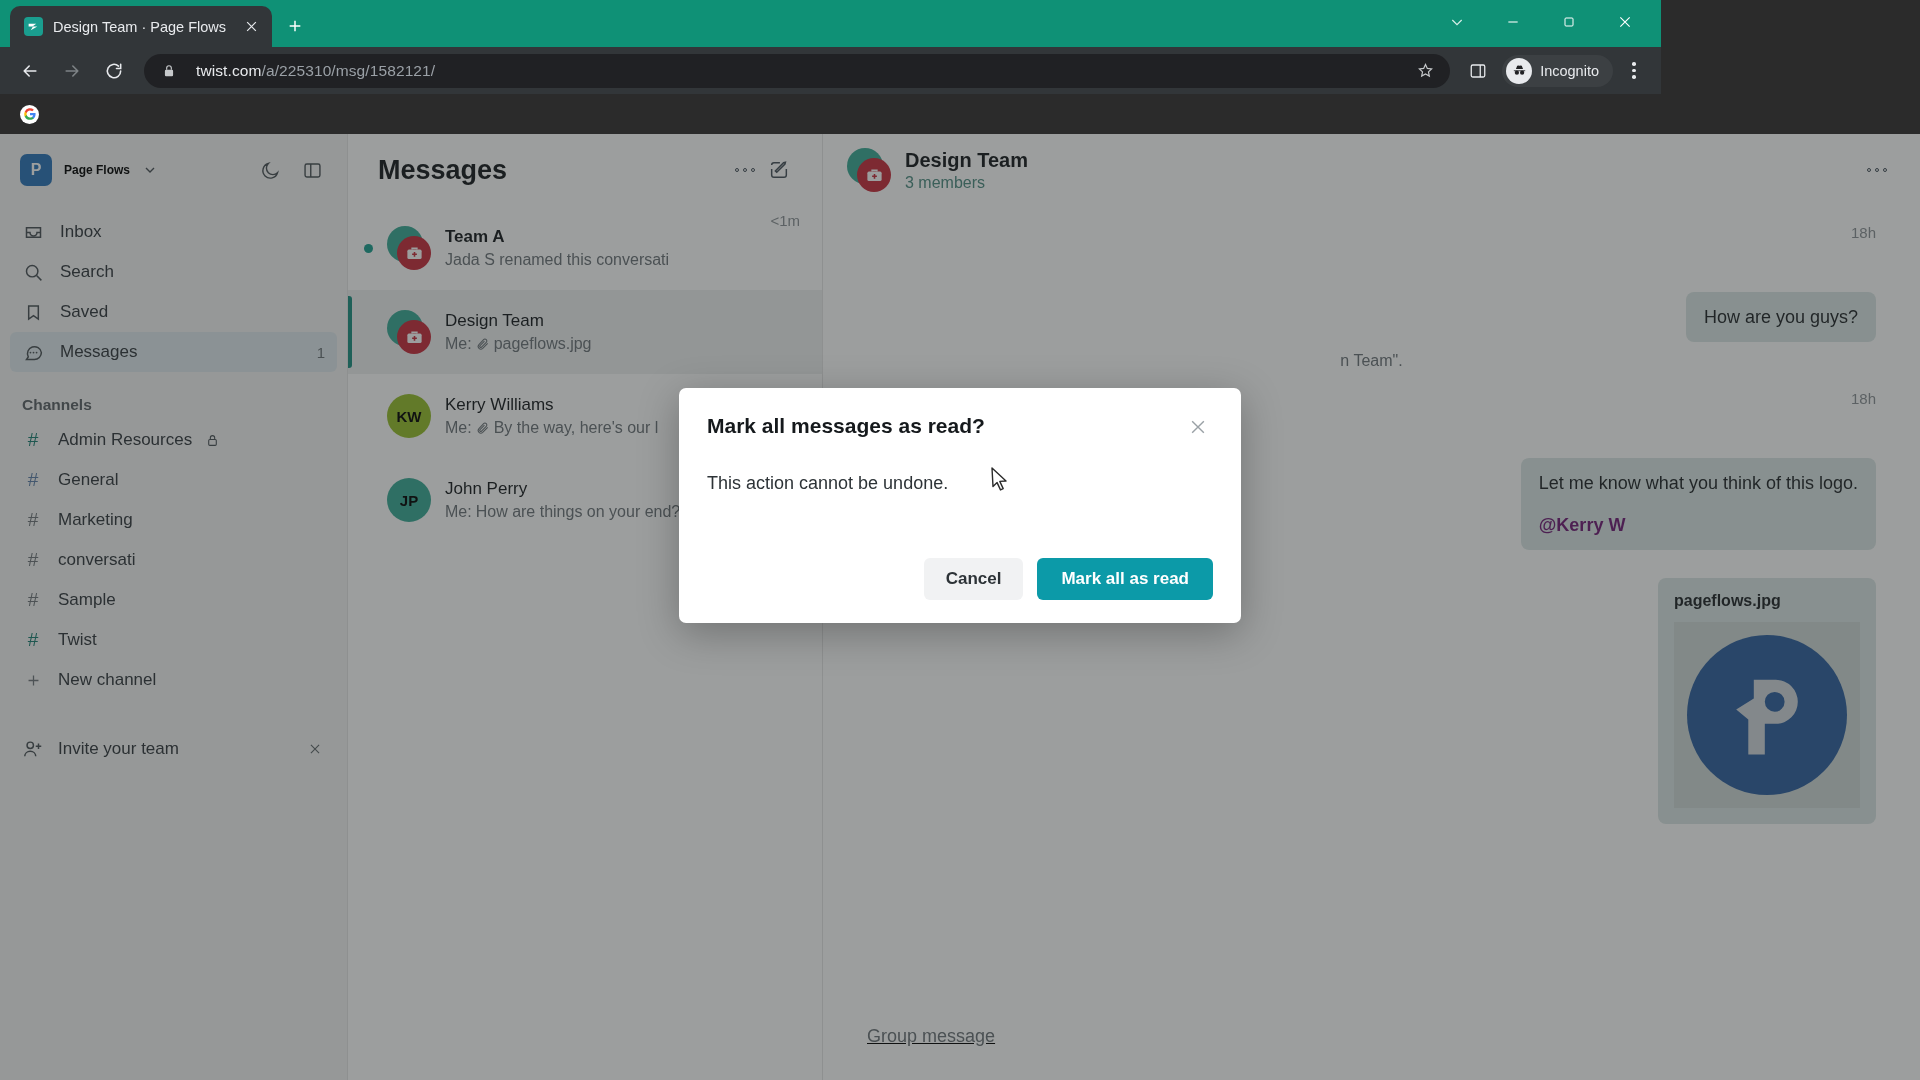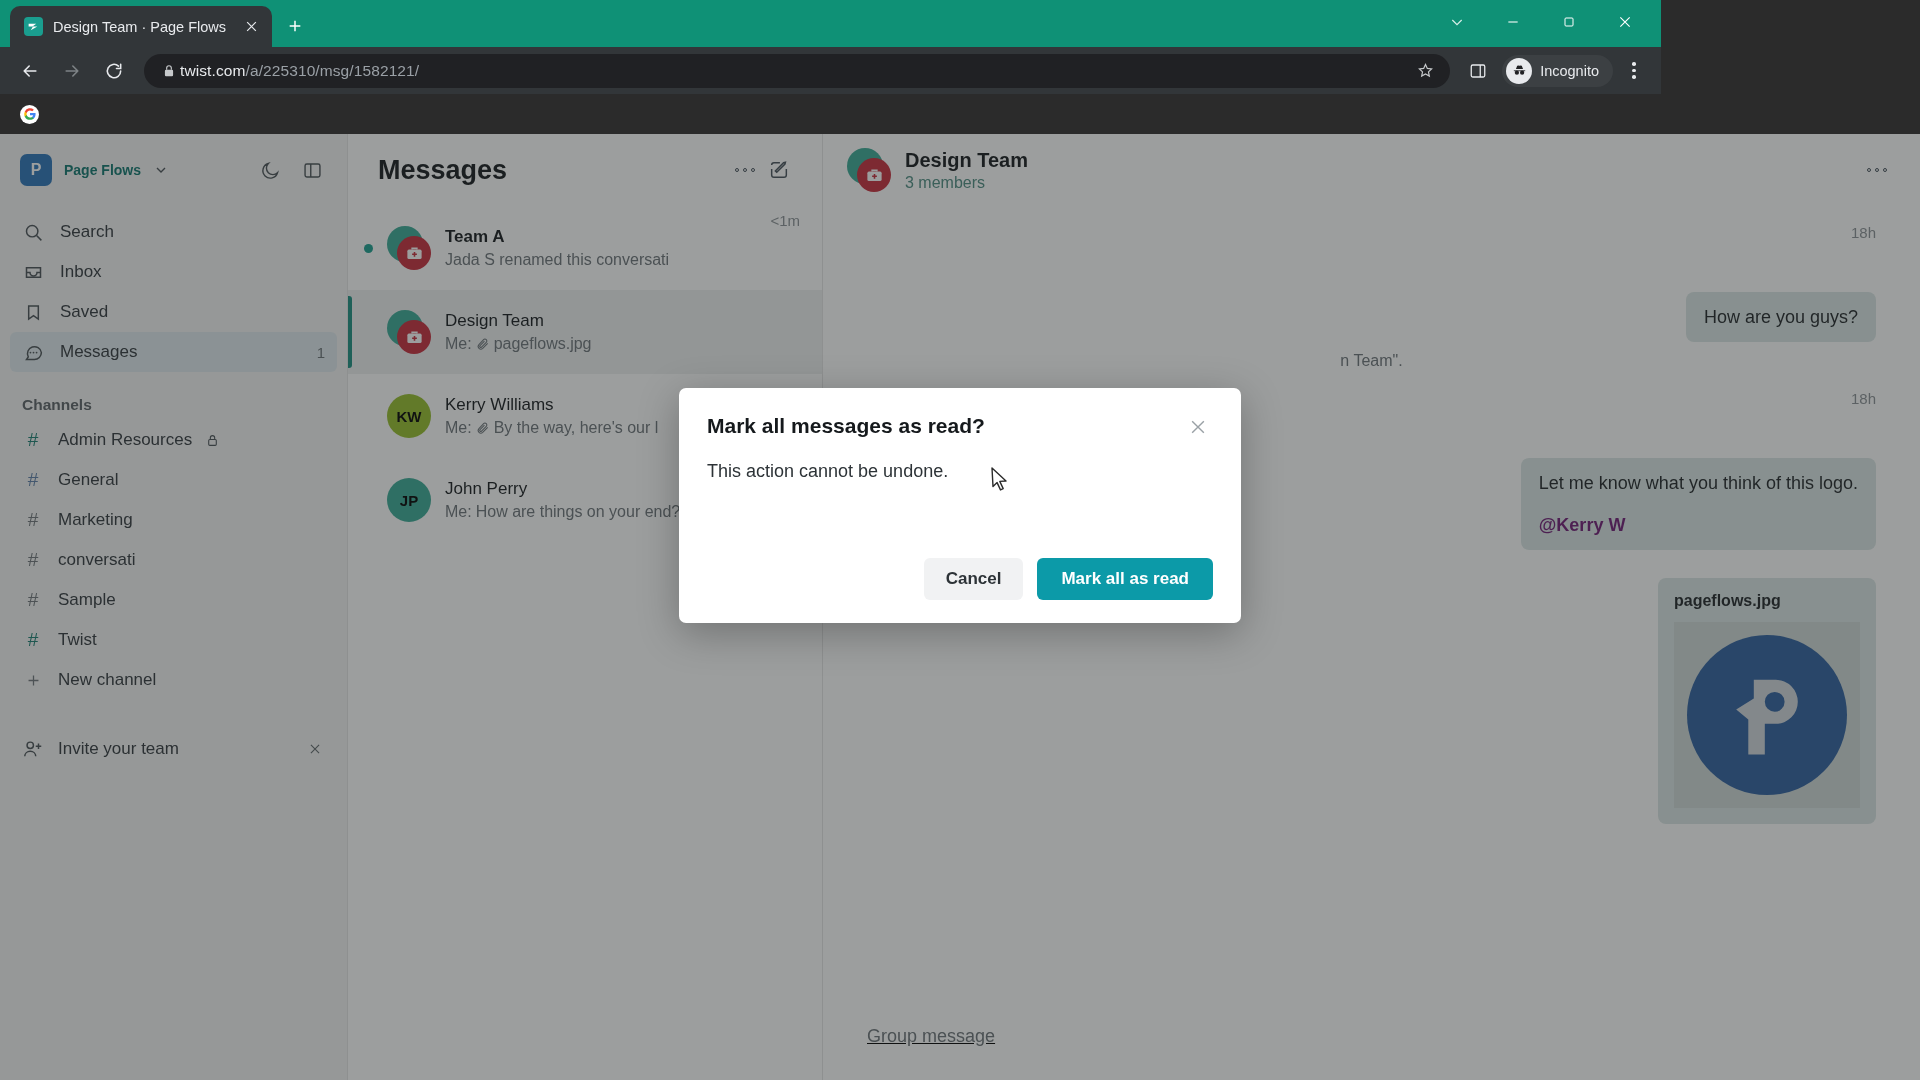--- a/index.html
+++ b/index.html
@@ -47,21 +47,21 @@
 
   .toolbar {
     height: 47px; background: #323639; display: flex; align-items: center;
     padding: 0 10px; gap: 2px;
   }
   .nav-btn { width: 40px; height: 40px; display: flex; align-items: center; justify-content: center; border-radius: 50%; }
   .nav-btn svg { width: 20px; height: 20px; }
   .omnibox {
     flex: 1; height: 34px; background: #202124; border-radius: 17px;
     display: flex; align-items: center; padding: 0 12px 0 18px; margin: 0 8px;
-    gap: 4px;
+    gap: 20px;
   }
   .lock-icon svg { width: 14px; height: 14px; display: block; }
   .url { font-size: 15.5px; color: #9aa0a6; flex: 1; white-space: nowrap; overflow: hidden; letter-spacing: 0.1px;}
   .url .host { color: #e8eaed; }
   .star-btn { width: 26px; height: 26px; display: flex; align-items: center; justify-content: center; }
   .star-btn svg { width: 17px; height: 17px; }
   .tb-icon { width: 36px; height: 36px; display: flex; align-items: center; justify-content: center; border-radius: 50%; }
   .tb-icon svg { width: 18px; height: 18px; }
   .incognito-pill {
     height: 32px; background: #3c4043; border-radius: 16px; display: flex;
@@ -95,21 +95,21 @@
     width: 348px; background: #f4f4f4; flex: 0 0 auto; display: flex;
     flex-direction: column; border-right: 1px solid #e6e6e6;
   }
   .ws-header {
     height: 72px; display: flex; align-items: center; padding: 0 20px; gap: 12px;
   }
   .ws-badge {
     width: 32px; height: 32px; border-radius: 7px; background: #2b74b8; color: #fff;
     font-weight: bold; font-size: 16px; display: flex; align-items: center; justify-content: center;
   }
-  .ws-name { font-size: 14px; font-weight: bold; color: #0f766e; }
+  .ws-name { font-size: 12px; font-weight: bold; color: #000000; }
   .ws-caret svg { width: 16px; height: 16px; display:block; }
   .ws-spacer { flex: 1; }
   .ws-ico { width: 30px; height: 30px; display: flex; align-items: center; justify-content: center; }
   .ws-ico svg { width: 21px; height: 21px; }
 
   .nav-list { padding: 6px 10px 0 10px; }
   .nav-item {
     height: 40px; display: flex; align-items: center; gap: 16px; padding: 0 12px;
     border-radius: 6px; color: #32383d; font-size: 17px;
   }
@@ -225,21 +225,21 @@
   }
   .modal {
     position: absolute; left: 679px; top: 254px; width: 562px; height: 235px;
     background: #fff; border-radius: 7px; box-shadow: 0 10px 40px rgba(0,0,0,0.28);
     z-index: 60; padding: 26px 28px 0 28px; display: flex; flex-direction: column;
   }
   .modal-title { font-size: 21px; font-weight: bold; color: #15191c; flex: 1; }
   .modal-head { display: flex; align-items: flex-start; }
   .modal-close { width: 30px; height: 30px; display: flex; align-items: center; justify-content: center; margin-top: -2px;}
   .modal-close svg { width: 20px; height: 20px; }
-  .modal-text { font-size: 18px; color: #2d3337; margin-top: 19px; }
+  .modal-text { font-size: 18px; color: #2d3337; margin-top: 31px; }
   .modal-actions { margin-top: auto; display: flex; justify-content: flex-end; gap: 14px; padding-bottom: 23px; }
   .btn { height: 42px; border-radius: 6px; font-size: 17px; font-weight: bold;
     display: flex; align-items: center; justify-content: center; padding: 0 22px; border: none; }
   .btn-cancel { background: #f1f2f3; color: #2d3337; }
   .btn-primary { background: #0c9aa8; color: #fff; padding: 0 24px; }
 
   .cursor { position: absolute; left: 990px; top: 333px; z-index: 70; }
   .cursor svg { width: 20px; height: 26px; display:block; }
 </style>
 </head>
@@ -381,34 +381,34 @@
                 <rect x="3.5" y="4.5" width="17" height="15" rx="2"></rect>
                 <path d="M10 4.5v15"></path>
               </svg>
           </div>
         </div>
 
         <div class="nav-list">
           <div class="nav-item">
             <span class="nav-ico">
               <svg viewBox="0 0 24 24" stroke="#4a5156" stroke-width="1.7" fill="none">
+                  <path d="M4 6.5h16v11H4z"></path>
+                  <path d="M4 12h4a4 4 0 0 0 8 0h4"></path>
+                </svg>
+            </span>
+            <span class="nav-label">Inbox</span>
+          </div>
+          <div class="nav-item">
+            <span class="nav-ico">
+              <svg viewBox="0 0 24 24" stroke="#4a5156" stroke-width="1.7" fill="none">
                   <circle cx="10.5" cy="10.5" r="6.5"></circle>
                   <path d="M15.5 15.5L21 21"></path>
                 </svg>
             </span>
             <span class="nav-label">Search</span>
-          </div>
-          <div class="nav-item">
-            <span class="nav-ico">
-              <svg viewBox="0 0 24 24" stroke="#4a5156" stroke-width="1.7" fill="none">
-                  <path d="M4 6.5h16v11H4z"></path>
-                  <path d="M4 12h4a4 4 0 0 0 8 0h4"></path>
-                </svg>
-            </span>
-            <span class="nav-label">Inbox</span>
           </div>
           <div class="nav-item">
             <span class="nav-ico">
               <svg viewBox="0 0 24 24" stroke="#4a5156" stroke-width="1.7" fill="none">
                   <path d="M6.5 4.5h11v15l-5.5-4-5.5 4z"></path>
                 </svg>
             </span>
             <span class="nav-label">Saved</span>
           </div>
           <div class="nav-item active">

